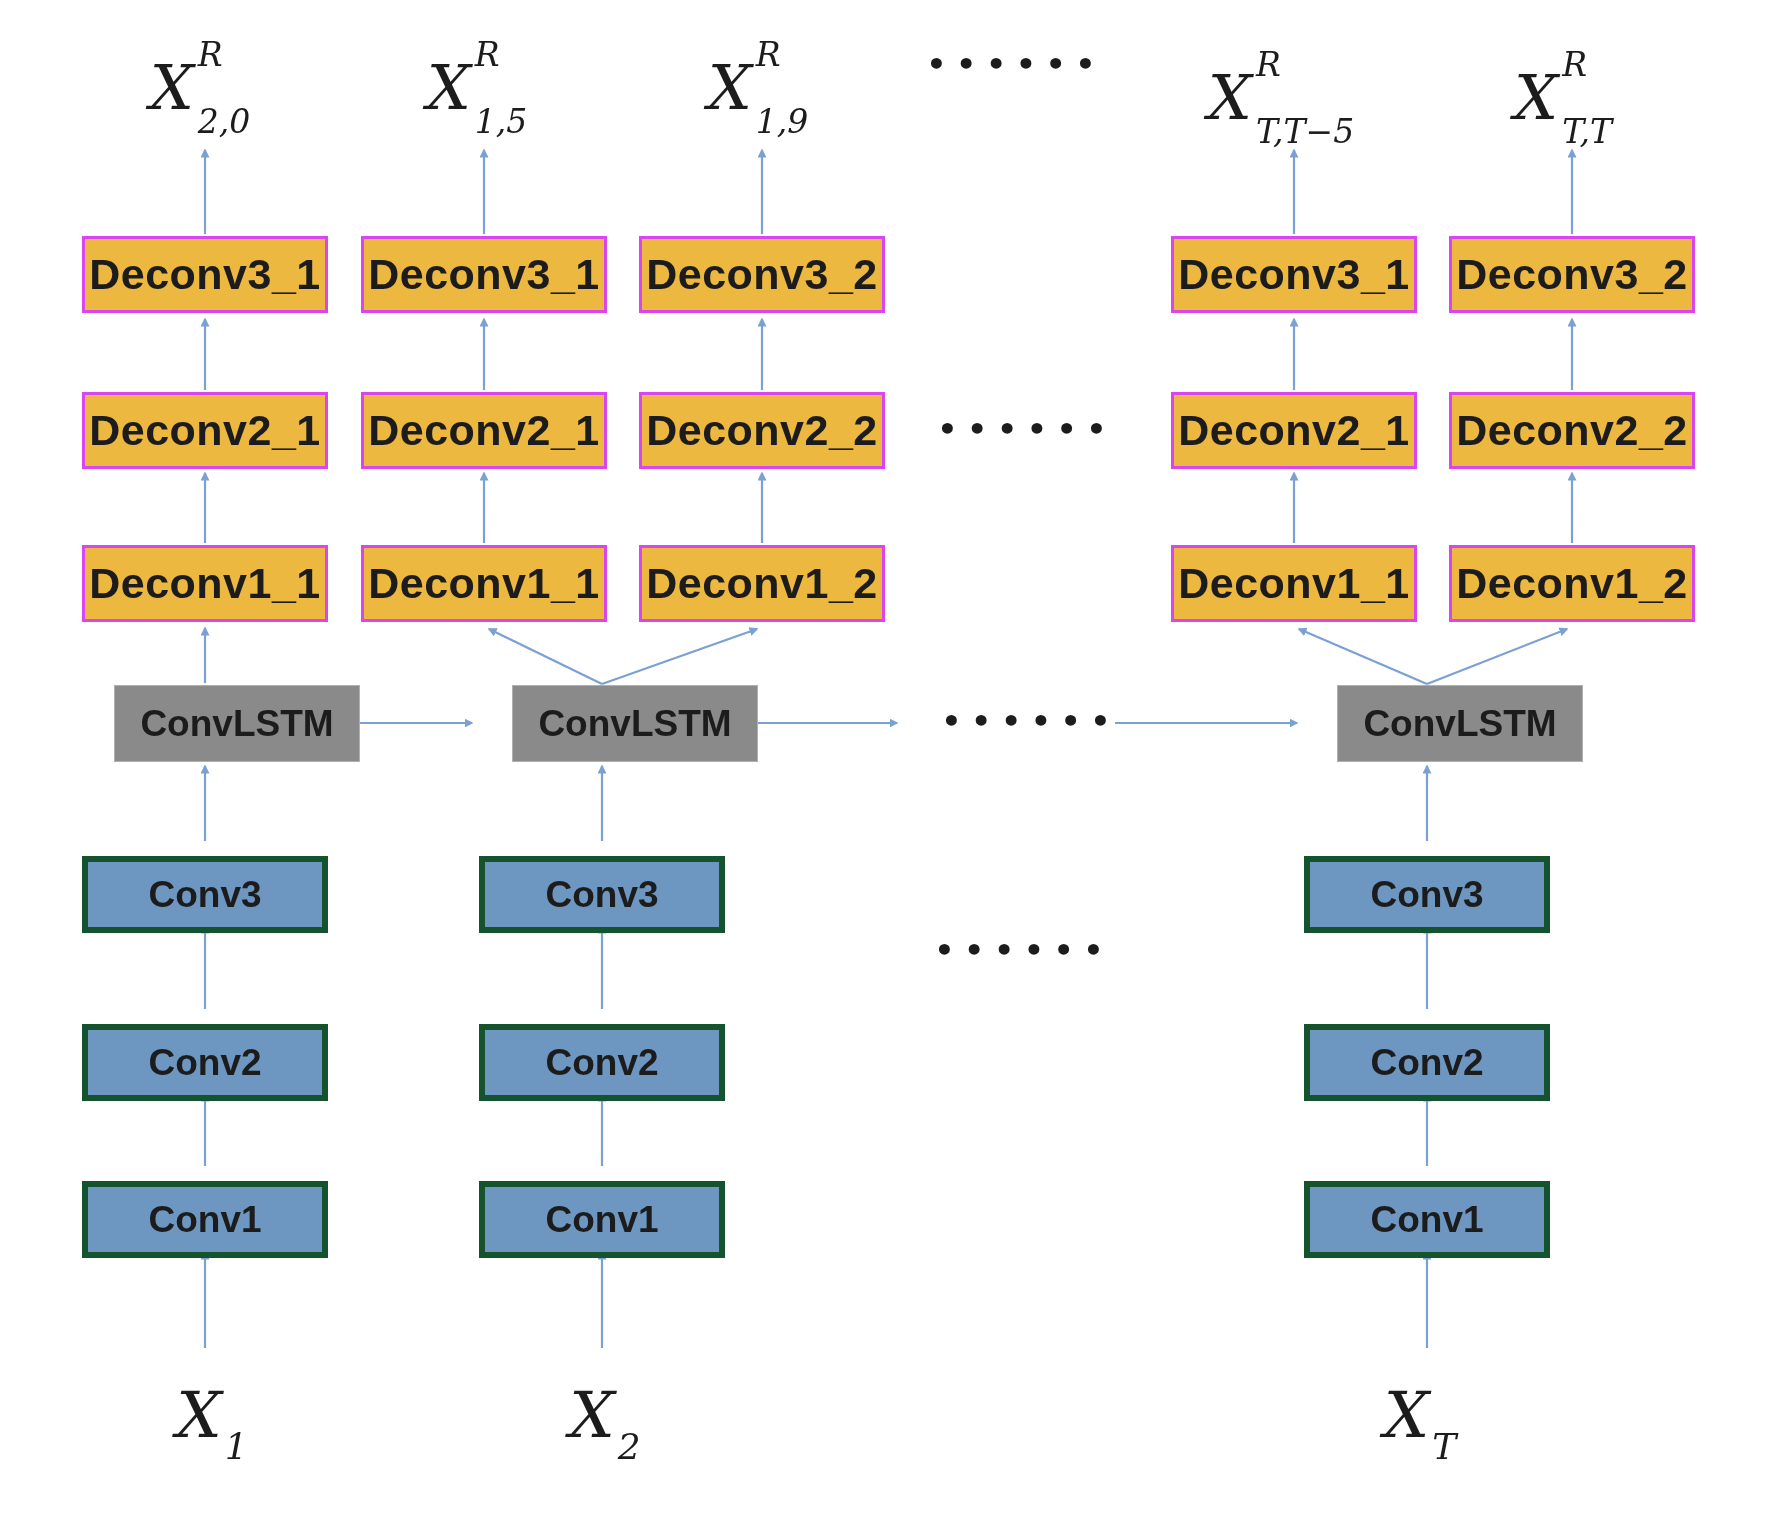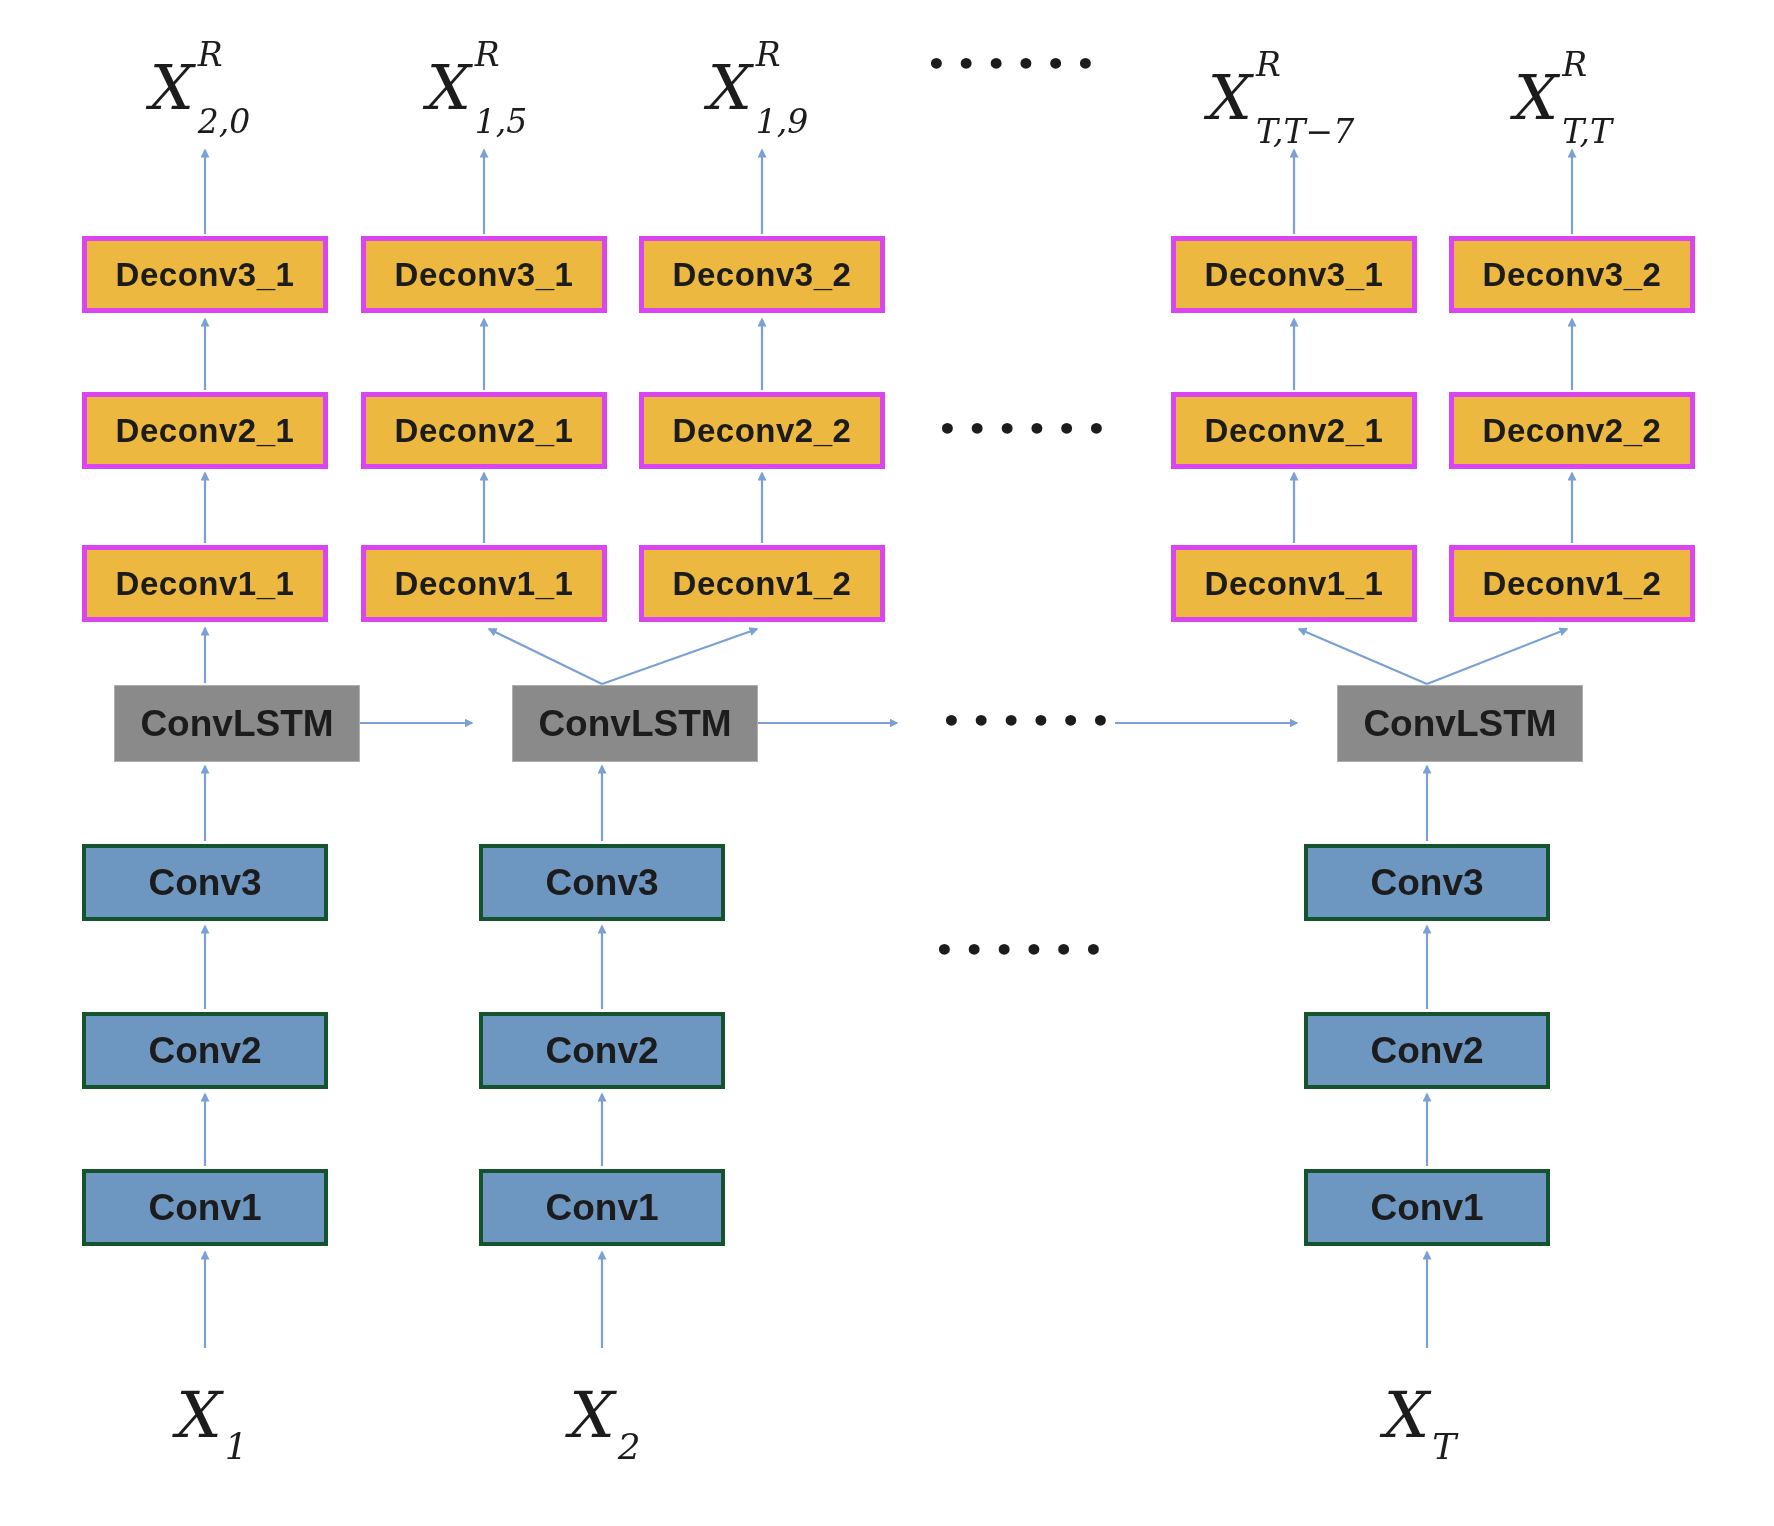--- a/index.html
+++ b/index.html
@@ -15,28 +15,29 @@
     position:absolute;
     width:246px;height:77px;
     display:flex;align-items:center;justify-content:center;
     font-weight:bold;
     color:var(--text,#1c1c1c);
     box-sizing:border-box;
     white-space:nowrap;
   }
   .deconv{
     background:var(--deconv-box,#ECB83F);
-    border:5px solid #d946ef;
-    font-size:33px;
+    border:3px solid #d946ef;
+    font-size:43px;
     letter-spacing:0.5px;
   }
   .conv{
     background:var(--conv-box,#6D96C1);
-    border:4px solid #14532d;
+    border:6px solid #14532d;
     font-size:37px;
+    margin-top:12px;
   }
   .lstm{
     background:var(--convlstm-box,#8A8A8A);
     border:1px solid #b0b0b0;
     font-size:37px;
     margin-left:33px;
   }
   
   .mlabel{
     position:absolute;
@@ -158,21 +159,21 @@
     <span class="mbase">X</span>
     <span class="mss">
       <span class="msup">R</span>
       <span class="msub">1,9</span>
     </span>
   </div>
   <div class="mlabel" style="left:1281px;top:98px">
     <span class="mbase">X</span>
     <span class="mss">
       <span class="msup">R</span>
-      <span class="msub">T,T−7</span>
+      <span class="msub">T,T−5</span>
     </span>
   </div>
   <div class="mlabel" style="left:1563px;top:98px">
     <span class="mbase">X</span>
     <span class="mss">
       <span class="msup">R</span>
       <span class="msub">T,T</span>
     </span>
   </div>
 

